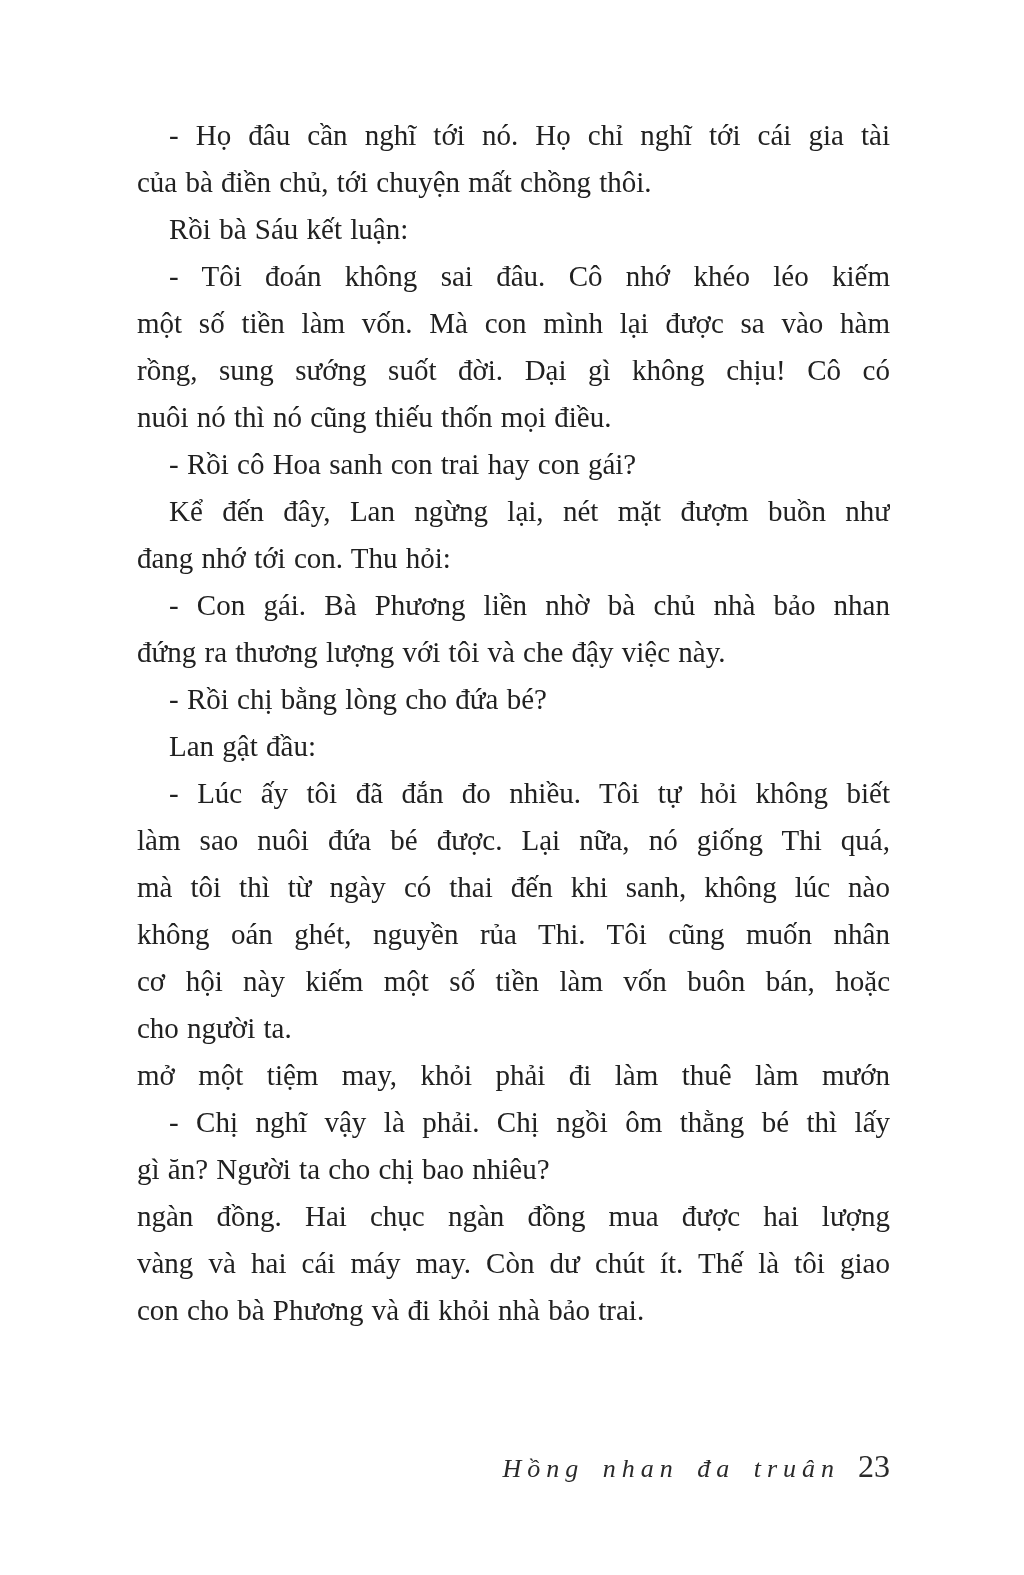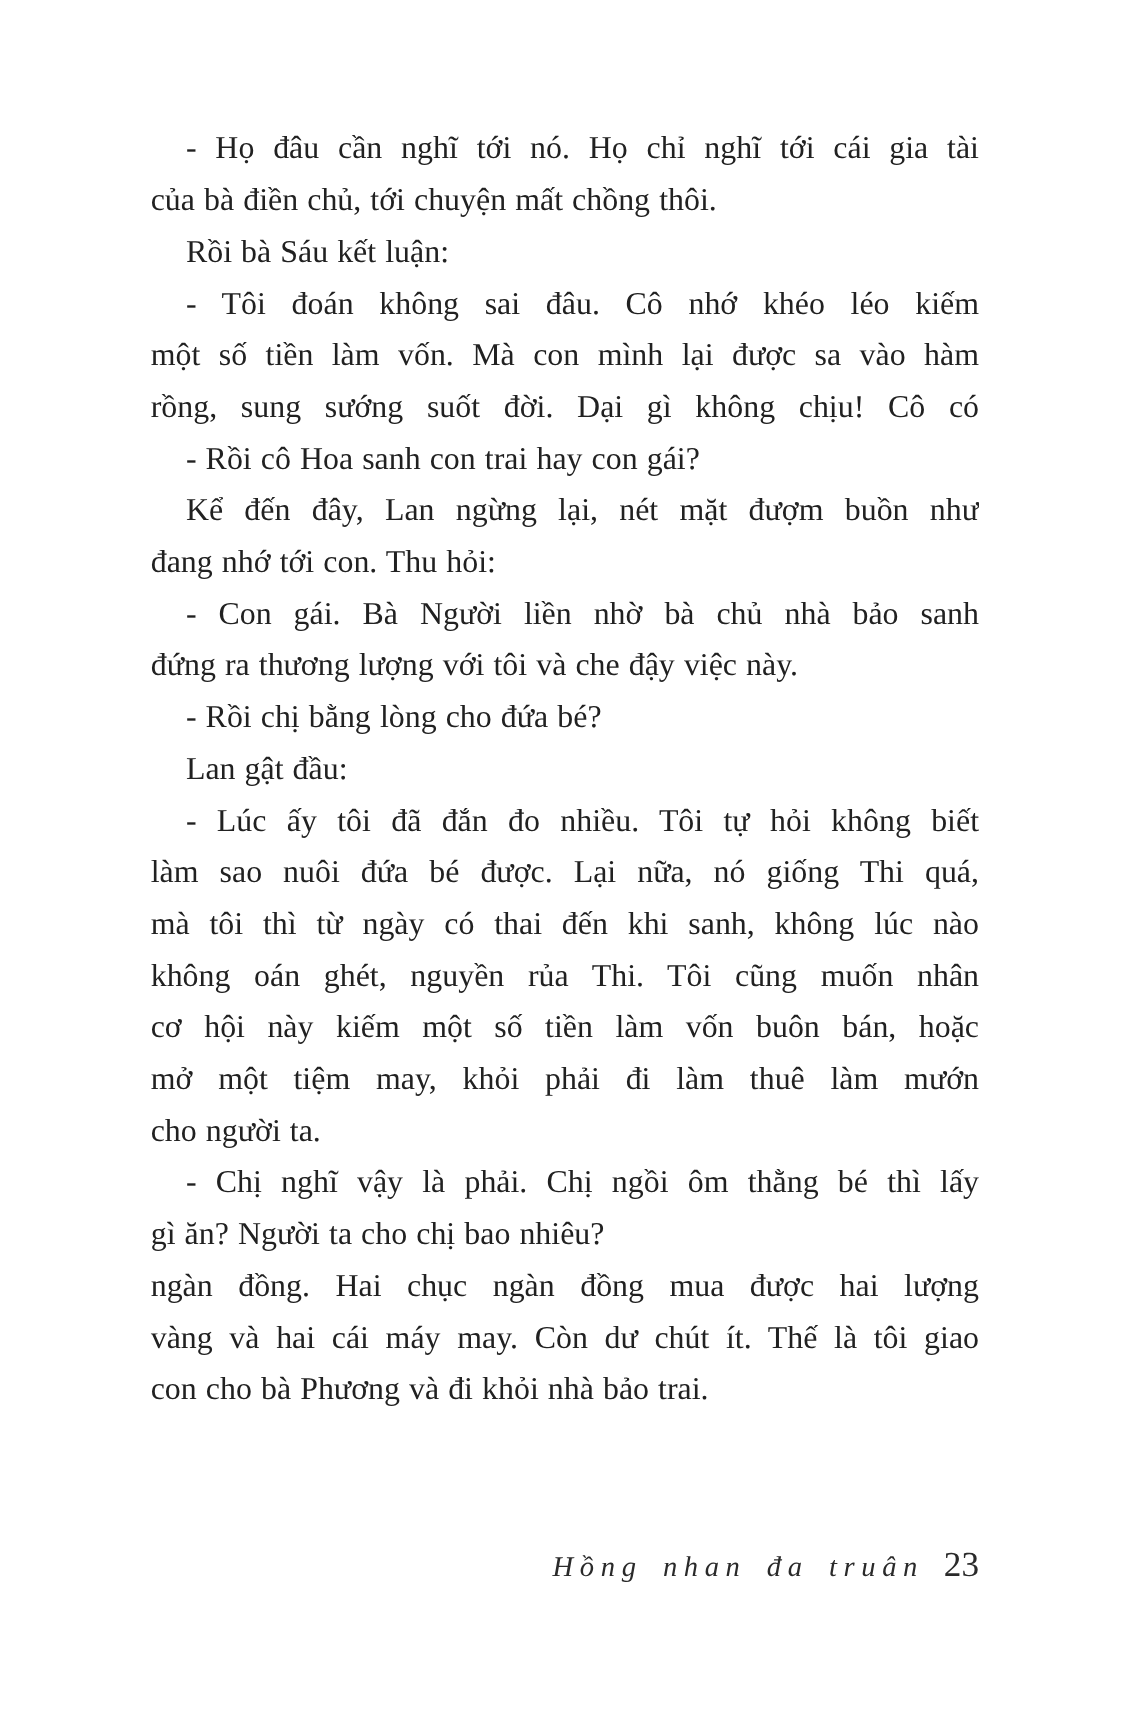--- a/index.html
+++ b/index.html
@@ -41,21 +41,21 @@
     text-indent: 32px;
   }
   .line.last {
     text-align: right;
     text-align-last: left;
     -moz-text-align-last: left;
   }
   .page-footer {
     position: absolute;
     left: 137px;
-    top: 1404px;
+    top: 1448px;
     width: 753px;
     text-align: right;
     white-space: nowrap;
   }
   .running-title {
     font-style: italic;
     font-size: 26px;
     letter-spacing: 6px;
     word-spacing: 6px;
     color: #2a2a2a;
@@ -81,52 +81,53 @@
     </p>
 
     <p>
       <span class="line first last">Rồi bà Sáu kết luận:</span>
     </p>
 
     <p>
       <span class="line first">- Tôi đoán không sai đâu. Cô nhớ khéo léo kiếm</span>
       <span class="line">một số tiền làm vốn. Mà con mình lại được sa vào hàm</span>
       <span class="line">rồng, sung sướng suốt đời. Dại gì không chịu! Cô có</span>
+      <span class="line last">nuôi nó thì nó cũng thiếu thốn mọi điều.</span>
     </p>
 
     <p>
       <span class="line first last">- Rồi cô Hoa sanh con trai hay con gái?</span>
     </p>
 
     <p>
       <span class="line first">Kể đến đây, Lan ngừng lại, nét mặt đượm buồn như</span>
       <span class="line last">đang nhớ tới con. Thu hỏi:</span>
     </p>
 
     <p>
-      <span class="line first">- Con gái. Bà Người liền nhờ bà chủ nhà bảo sanh</span>
+      <span class="line first">- Con gái. Bà Phương liền nhờ bà chủ nhà bảo nhan</span>
       <span class="line last">đứng ra thương lượng với tôi và che đậy việc này.</span>
     </p>
 
     <p>
       <span class="line first last">- Rồi chị bằng lòng cho đứa bé?</span>
     </p>
 
     <p>
       <span class="line first last">Lan gật đầu:</span>
     </p>
 
     <p>
       <span class="line first">- Lúc ấy tôi đã đắn đo nhiều. Tôi tự hỏi không biết</span>
       <span class="line">làm sao nuôi đứa bé được. Lại nữa, nó giống Thi quá,</span>
       <span class="line">mà tôi thì từ ngày có thai đến khi sanh, không lúc nào</span>
       <span class="line">không oán ghét, nguyền rủa Thi. Tôi cũng muốn nhân</span>
       <span class="line">cơ hội này kiếm một số tiền làm vốn buôn bán, hoặc</span>
+      <span class="line last">cho người ta.</span>
       <span class="line">mở một tiệm may, khỏi phải đi làm thuê làm mướn</span>
-      <span class="line last">cho người ta.</span>
     </p>
 
     <p>
       <span class="line first">- Chị nghĩ vậy là phải. Chị ngồi ôm thằng bé thì lấy</span>
       <span class="line last">gì ăn? Người ta cho chị bao nhiêu?</span>
     </p>
 
     <p>
       <span class="line">ngàn đồng. Hai chục ngàn đồng mua được hai lượng</span>
       <span class="line">vàng và hai cái máy may. Còn dư chút ít. Thế là tôi giao</span>

